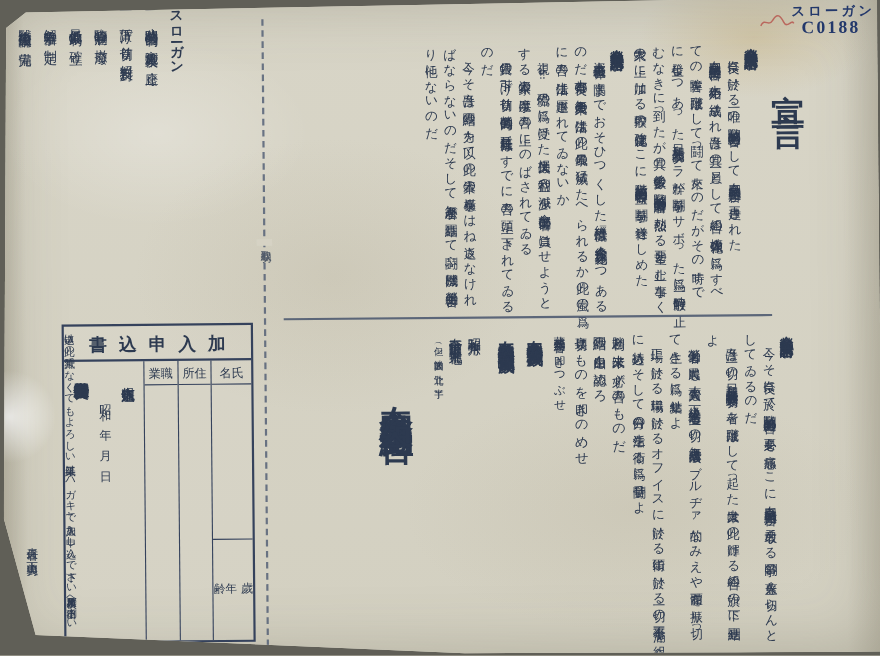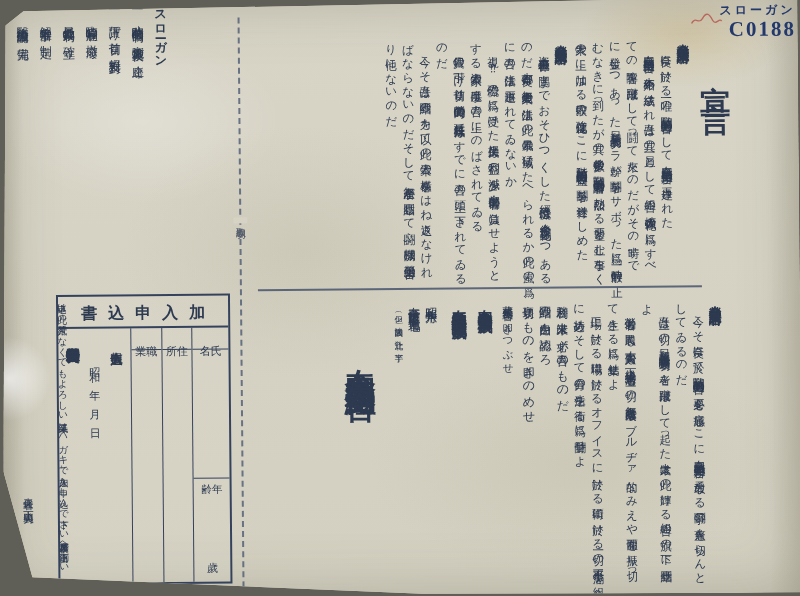--- a/index.html
+++ b/index.html
@@ -23,21 +23,21 @@
     box-shadow: inset 0 0 60px rgba(90,85,65,.30);
     transform:rotate(-0.5deg);
     clip-path:polygon(26px 8px, 100% 0px, 100% 100%, 420px 594px, 30px 574px, 2px 468px, 8px 22px);
   }
   .ink{color:#2d3a50;}
   .vtext{writing-mode:vertical-rl;text-orientation:upright;}
   .rtl{unicode-bidi:bidi-override;direction:rtl;}
 
   
   .stamp-lib{position:absolute;left:722px;top:5px;font-size:12px;letter-spacing:3px;color:#23386b;font-weight:bold;}
-  .stamp-id{position:absolute;left:731px;top:20px;font-size:21px;letter-spacing:2px;color:#23386b;font-weight:bold;font-family:"Liberation Serif",serif;}
+  .stamp-id{position:absolute;left:731px;top:20px;font-size:16px;letter-spacing:2px;color:#23386b;font-weight:bold;font-family:"Liberation Serif",serif;}
   .red-scribble{position:absolute;left:692px;top:14px;opacity:.75;}
 
   
   .doc-title{position:absolute;left:700px;top:64px;margin:0;font-size:30px;font-weight:bold;letter-spacing:18px;line-height:34px;}
 
   
   .tblock{position:absolute;line-height:17px;font-size:11.5px;letter-spacing:1px;}
   .tblock p{margin:0;}
   #blockA{left:256px;top:36px;width:440px;height:246px;}
   #blockB{left:268px;top:298px;width:458px;height:292px;}
@@ -65,23 +65,23 @@
   .form-box{position:absolute;left:56px;top:292px;width:174px;height:290px;border:2px solid #35425c;box-sizing:border-box;background:rgba(255,255,255,.06);}
   .form-title{height:32px;border-bottom:2px solid #35425c;text-align:center;font-size:16px;font-weight:bold;letter-spacing:11px;padding-top:7px;padding-left:11px;box-sizing:border-box;}
   .form-body{display:flex;height:calc(100% - 32px);}
   .f-main{flex:1 1 auto;writing-mode:vertical-rl;text-orientation:upright;padding:4px 3px;line-height:22px;}
   .fb0{font-size:12.5px;padding-top:10px;margin:0;}
   .fb1{font-size:11px;padding-top:26px;letter-spacing:4px;margin:0;}
   .fb2{font-size:14px;font-weight:bold;padding-top:4px;margin:0;}
   .f-col{border-left:1.5px solid #35425c;display:flex;flex-direction:column;box-sizing:border-box;}
   .f-col.job,.f-col.addr{width:31px;}
   .f-col.name{width:37px;}
-  .f-head{height:22px;border-bottom:1.5px solid #35425c;text-align:center;font-size:11px;padding-top:16px;box-sizing:border-box;}
+  .f-head{height:22px;border-bottom:1.5px solid #35425c;text-align:center;font-size:11px;padding-top:4px;box-sizing:border-box;}
   .f-space{flex:1 1 auto;}
-  .f-age{height:104px;border-top:1.5px solid #35425c;display:flex;flex-direction:column;justify-content:space-between;align-items:center;padding:4px 0 6px 0;box-sizing:border-box;}
+  .f-age{height:92px;border-top:1.5px solid #35425c;display:flex;flex-direction:row;justify-content:space-between;align-items:center;padding:4px 0 6px 0;box-sizing:border-box;}
   .age-label{font-size:10.5px;}
   .age-unit{font-size:11px;}
 
   .margin-note{position:absolute;left:38px;top:294px;height:282px;width:30px;writing-mode:vertical-rl;text-orientation:upright;font-size:9.5px;line-height:13.5px;}
   .signer{position:absolute;left:19px;top:486px;writing-mode:vertical-rl;text-orientation:upright;font-size:10.5px;letter-spacing:1px;}
   .signer .s-name{display:inline-block;margin-top:10px;}
 </style>
 </head>
 <body>
 

